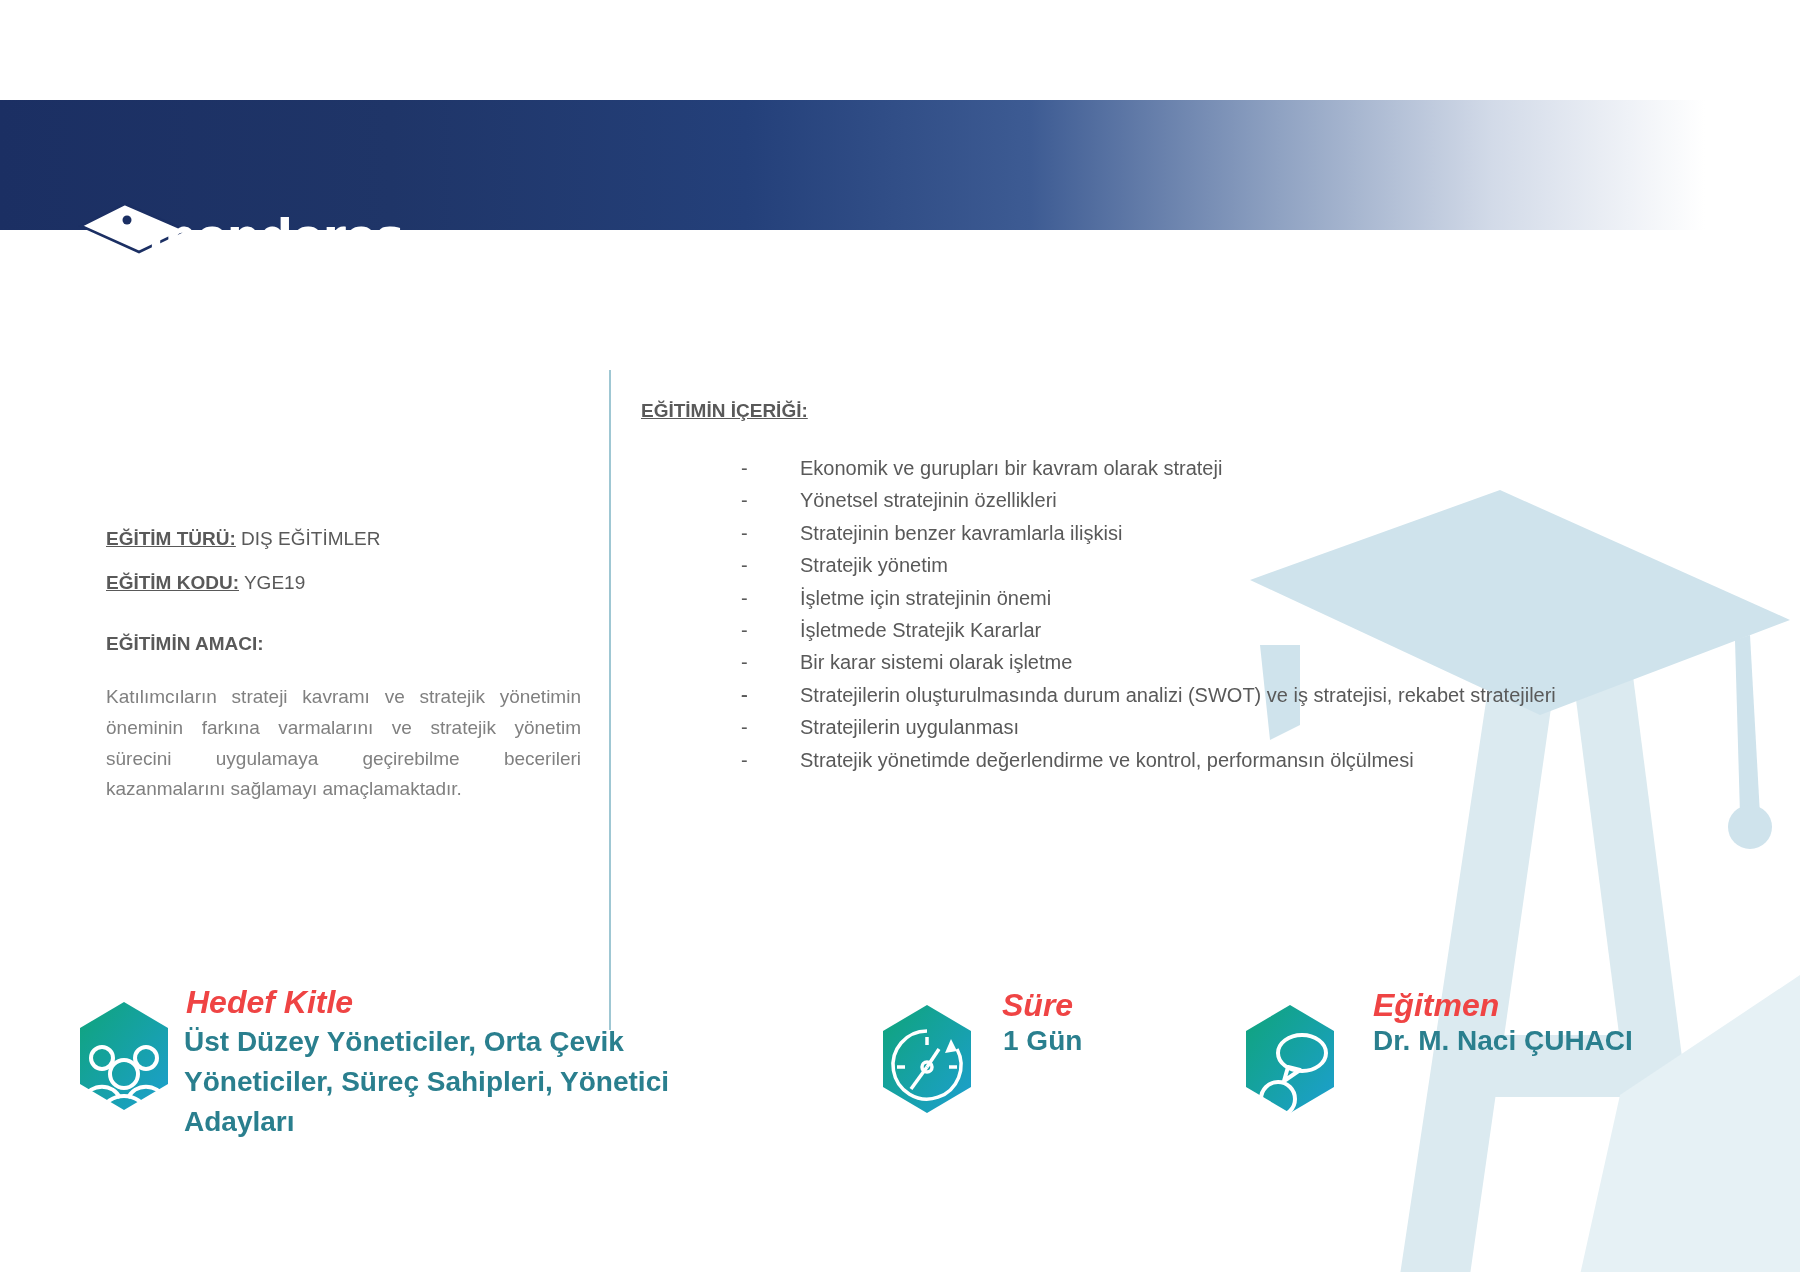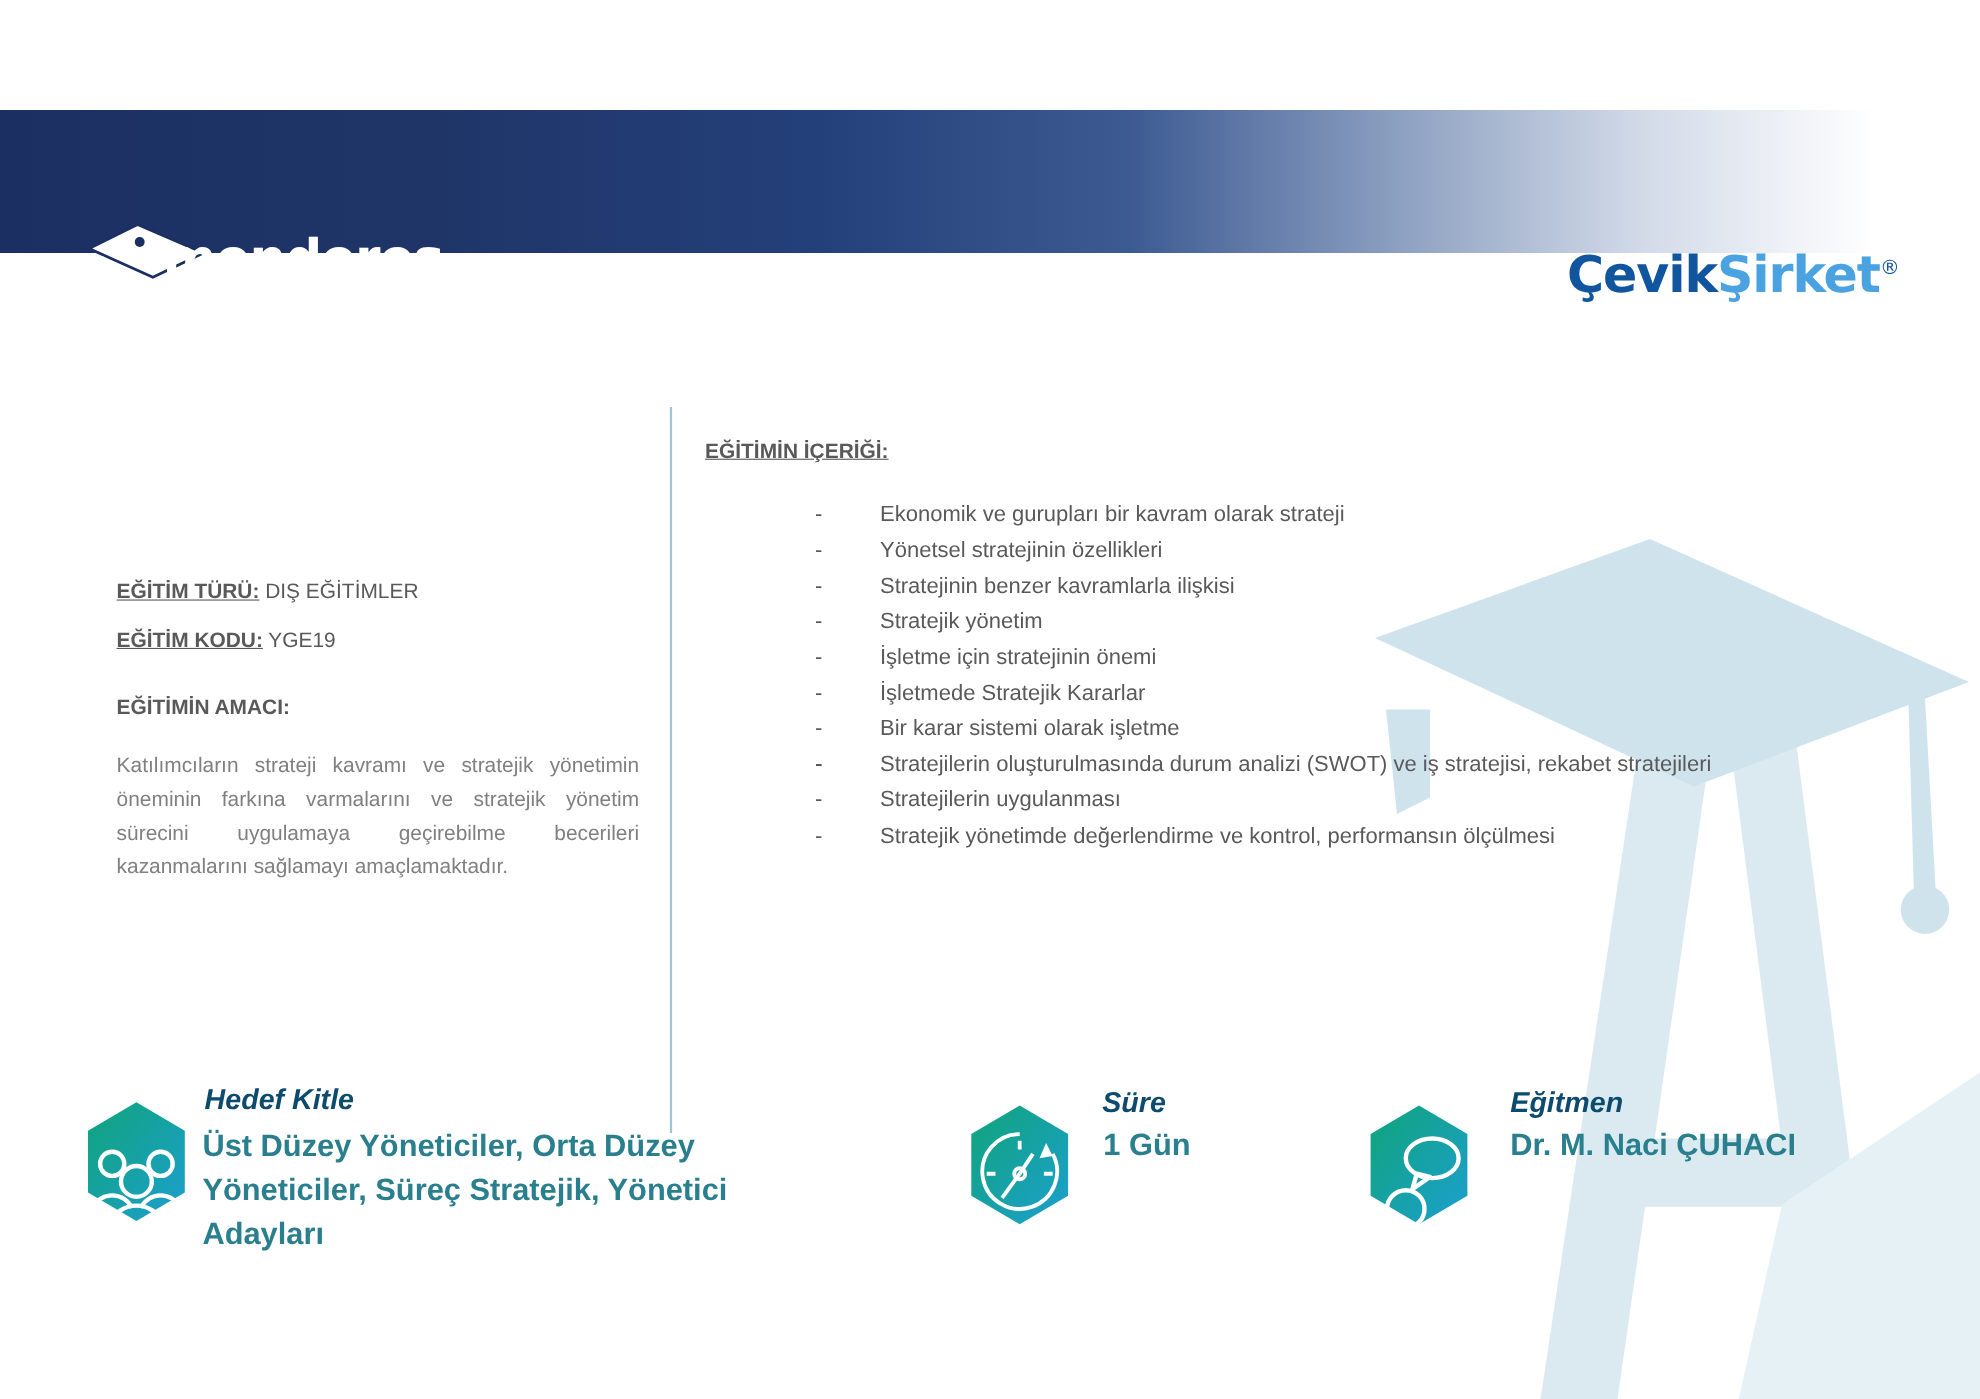--- a/index.html
+++ b/index.html
@@ -99,22 +99,22 @@
   }
   .icerik-list li .dash{
     position:absolute;left:0;top:0;color:#595959;
   }
 
   
   .blk{position:absolute;}
   .hexwrap{position:absolute;left:0;top:0;}
   .blk-title{
     position:absolute;
-    font-size:26px;font-weight:700;font-style:italic;
-    color:#0c4a6e;white-space:nowrap;
+    font-size:32px;font-weight:700;font-style:italic;
+    color:#ef4444;white-space:nowrap;
   }
   .blk-value{
     position:absolute;
     font-size:28px;font-weight:700;color:#2a7f8e;
   }
 
   .blk-hedef{left:74px;top:1000px;}
   .blk-hedef .blk-title{left:112px;top:-16px;}
   .blk-hedef .blk-value{left:110px;top:22px;width:560px;line-height:1.42;}
 
@@ -158,23 +158,20 @@
         <polygon points="8,26 52,4 112,30 66,52" fill="#ffffff"></polygon>
         <polygon points="8,26 52,4 112,30 66,52" fill="none" stroke="#1b2f63" stroke-width="2.5"></polygon>
         <circle cx="54" cy="20" r="4.5" fill="#1b2f63"></circle>
         <rect x="14" y="33" width="7" height="22" fill="#ffffff"></rect>
         <polygon points="14,55 21,55 19,62 16,62" fill="#ffffff"></polygon>
       </svg>
     </span>
     <div class="logo-menderes">menderes</div>
     <div class="logo-akademi">AKADEMİ</div>
 
-    <div class="cevik">
-      <span class="c1">Çevik</span><span class="c2">Şirket</span><span class="reg">®</span>
-    </div>
   </div>
 
 
   <div class="kv kv-turu">
     <span class="lbl">EĞİTİM TÜRÜ:</span>
     <span>DIŞ EĞİTİMLER</span>
   </div>
 
   <div class="kv kv-kodu">
     <span class="lbl">EĞİTİM KODU:</span>
@@ -217,21 +214,21 @@
         <path d="M50 2 L94 28 L94 84 L50 110 L6 84 L6 28 Z" fill="url(#gradA)"></path>
         <circle cx="28" cy="58" r="11" fill="none" stroke="#ffffff" stroke-width="4"></circle>
         <circle cx="72" cy="58" r="11" fill="none" stroke="#ffffff" stroke-width="4"></circle>
         <path d="M10 98 a20 20 0 0 1 36 0" fill="none" stroke="#ffffff" stroke-width="4"></path>
         <path d="M54 98 a20 20 0 0 1 36 0" fill="none" stroke="#ffffff" stroke-width="4"></path>
         <circle cx="50" cy="74" r="14" fill="none" stroke="#ffffff" stroke-width="4"></circle>
         <path d="M26 112 a26 26 0 0 1 48 0" fill="none" stroke="#ffffff" stroke-width="4"></path>
       </svg>
     </span>
     <span class="blk-title">Hedef Kitle</span>
-    <span class="blk-value">Üst Düzey Yöneticiler, Orta Düzey Yöneticiler, Süreç Stratejik, Yönetici Adayları</span>
+    <span class="blk-value">Üst Düzey Yöneticiler, Orta Çevik Yöneticiler, Süreç Sahipleri, Yönetici Adayları</span>
   </div>
 
   <div class="blk blk-sure">
     <span class="hexwrap">
       <svg width="100" height="112" viewBox="0 0 100 112" xmlns="http://www.w3.org/2000/svg">
         <defs>
           <linearGradient id="gradB" x1="0" y1="0" x2="1" y2="1">
             <stop offset="0%" stop-color="#0fa47a"></stop>
             <stop offset="100%" stop-color="#1d9fd0"></stop>
           </linearGradient>

